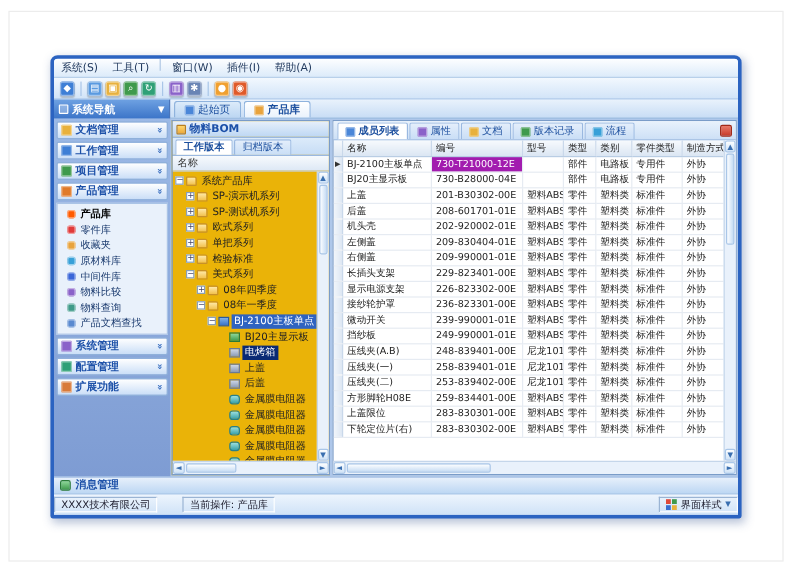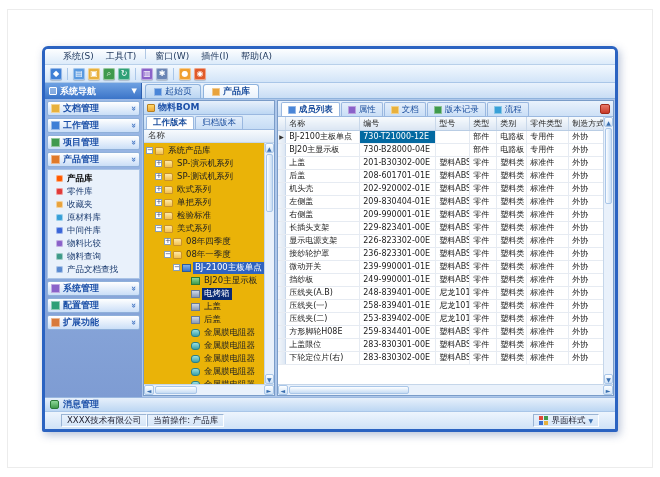--- a/index.html
+++ b/index.html
@@ -6,21 +6,21 @@
   html,body{width:660px;height:477px;overflow:hidden;background:#ffffff;}
   body{position:relative;font-family:"DejaVu Sans","Liberation Sans",sans-serif;}
   .backdrop{position:absolute;left:7px;top:9px;right:7px;bottom:9px;border:1px solid #ececec;}
 
   .window{position:absolute;left:42px;top:46px;width:576px;height:386px;background:#d6e5f8;
     border:3px solid #2b63c1;border-radius:6px 6px 2px 2px;box-shadow:2px 3px 8px rgba(50,80,140,.35);
     display:flex;flex-direction:column;overflow:hidden;}
 
   
   .menubar{flex:0 0 16px;background:linear-gradient(#fdfeff,#dcebfa);border-bottom:1px solid #b8d0ea;
-    display:flex;padding:0 12px;font-size:9px;color:#223a5e;}
+    display:flex;padding:0 0;font-size:9px;color:#223a5e;}
   .menu-item{padding:1px 6px;cursor:default;}
   .menu-sep{width:1px;height:10px;background:#b0c8e4;margin:0 3px;}
   .toolbar{flex:0 0 18px;background:linear-gradient(#f2f8fe,#d2e4f8);border-bottom:1px solid #a9c6e8;
     display:flex;align-items:center;gap:3px;padding:0 5px;}
   .tool-icon{width:12px;height:12px;border-radius:2px;color:#fff;font-size:8px;line-height:12px;text-align:center;
     box-shadow:inset 0 0 0 1px rgba(255,255,255,.45),0 1px 1px rgba(0,0,0,.18);}
   .tool-sep{width:1px;height:12px;background:#a9c6e8;margin:0 2px;}
 
   
   .header-row{flex:0 0 15px;display:flex;}
@@ -92,28 +92,28 @@
   .member-tab.active{background:#fff;font-weight:bold;}
   .mt-icon{width:8px;height:8px;border-radius:1px;box-shadow:inset 0 0 0 1px rgba(255,255,255,.4);}
   .corner-icon{margin-left:auto;width:10px;height:10px;border-radius:2px;margin-bottom:2px;background:linear-gradient(#e87a6a,#c83a2a);border:1px solid #a02a1a;}
   .table-wrap{flex:1;display:flex;min-height:0;}
   .grid-area{flex:1;overflow:hidden;min-width:0;}
   table{border-collapse:collapse;width:100%;table-layout:fixed;font-size:8px;}
   th{height:13px;background:linear-gradient(#f7fafd,#dbe6f3);border-right:1px solid #c9d8ea;border-bottom:1px solid #b9cde4;
     font-weight:normal;text-align:left;padding:0 3px;color:#222;overflow:hidden;white-space:nowrap;}
   td{height:13px;border-right:1px solid #e6ebf2;border-bottom:1px solid #e6ebf2;padding:0 3px;white-space:nowrap;overflow:hidden;color:#222;}
   td.sel-col{background:linear-gradient(90deg,#f2f6fb,#dde7f3);border-right:1px solid #c9d8ea;text-align:center;font-size:6px;color:#333;padding:0;}
-  td.code-selected{background:#0369a1;color:#fff;}
+  td.code-selected{background:#a21caf;color:#fff;}
 
   
   .msgbar{flex:0 0 14px;background:linear-gradient(#e7f0fb,#bdd7f3);border-top:1px solid #9ab8e0;
     display:flex;align-items:center;gap:4px;padding:0 5px;font-size:9px;font-weight:bold;color:#1c50a8;}
   .msg-icon{width:9px;height:9px;background:linear-gradient(#8fd89a,#3f9a4d);border:1px solid #2a7a38;border-radius:2px;}
   .statusbar{flex:0 0 18px;background:linear-gradient(#eef5fd,#cfe2f7);border-top:1px solid #a9c6e8;
-    display:flex;align-items:center;gap:0;padding:0 16px;font-size:8.5px;color:#223;}
+    display:flex;align-items:center;gap:21px;padding:0 0;font-size:8.5px;color:#223;}
   .sseg{height:13px;display:flex;align-items:center;gap:3px;padding:0 5px;border:1px solid;border-color:#9ab4d4 #fdfeff #fdfeff #9ab4d4;white-space:nowrap;}
   .sspacer{flex:1;}
   .style-grid{width:9px;height:9px;display:grid;grid-template-columns:1fr 1fr;grid-template-rows:1fr 1fr;gap:1px;}
   .style-grid i{display:block;}
   .dd-arrow{font-size:6px;color:#3a6fb0;}
   .sess{color:#1a3a8a;}
 </style>
 </head>
 <body>
 

